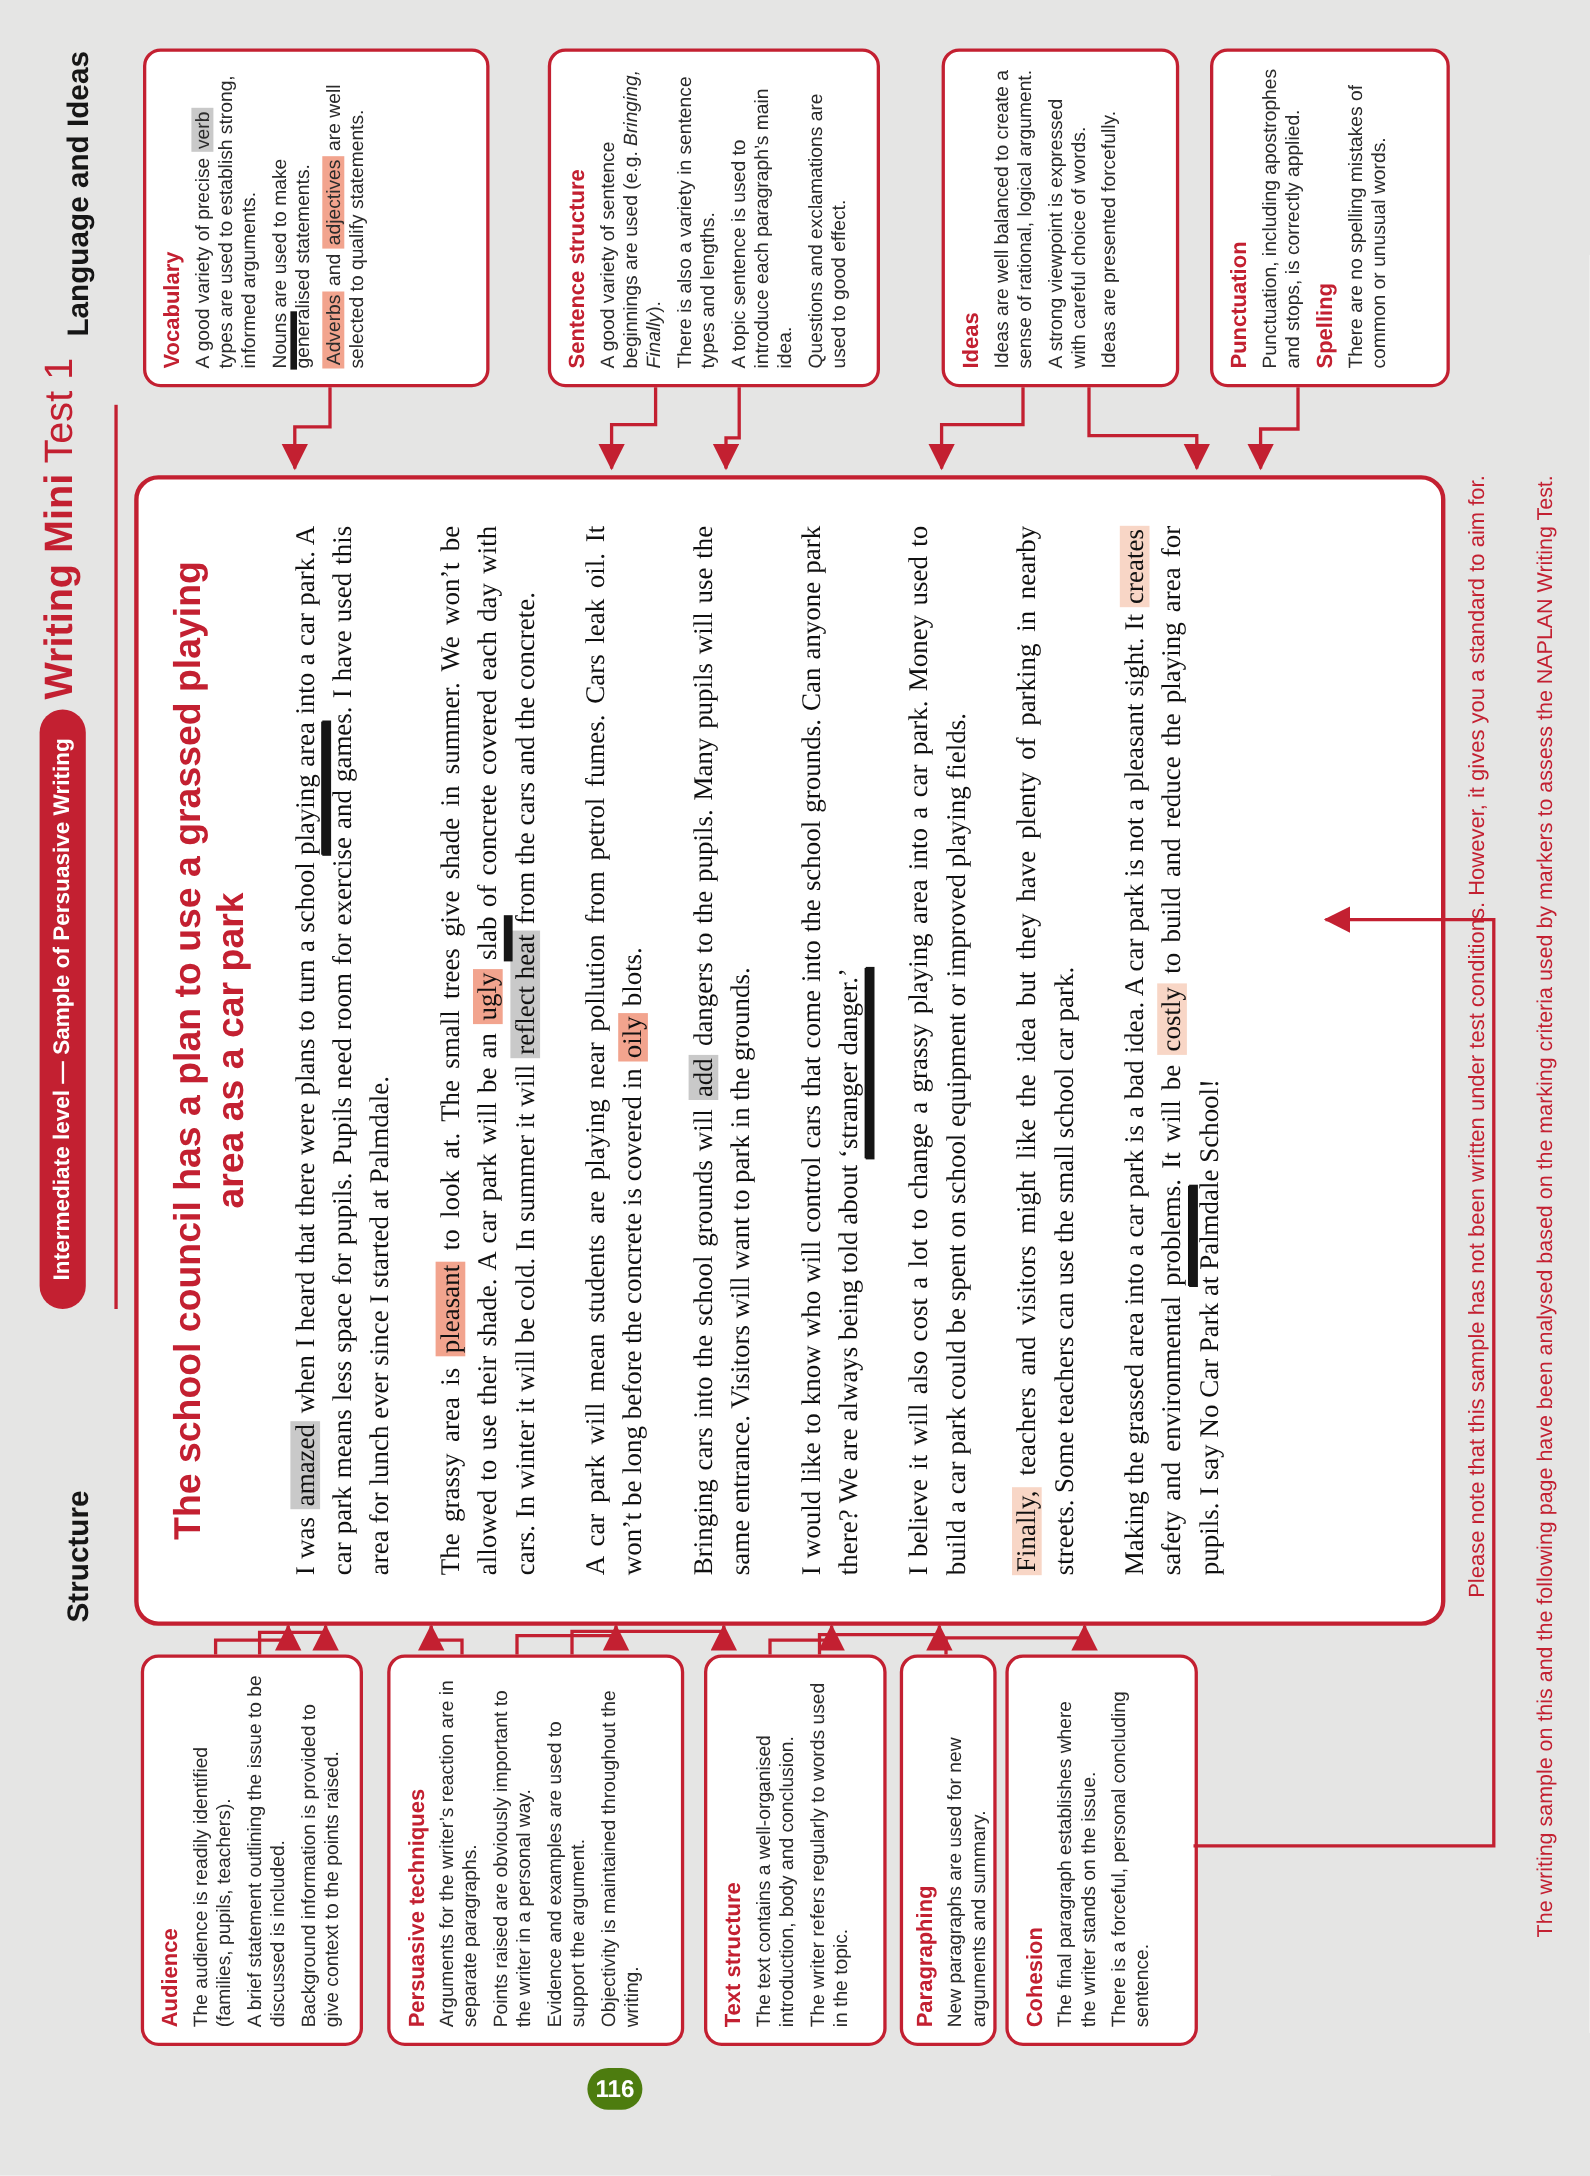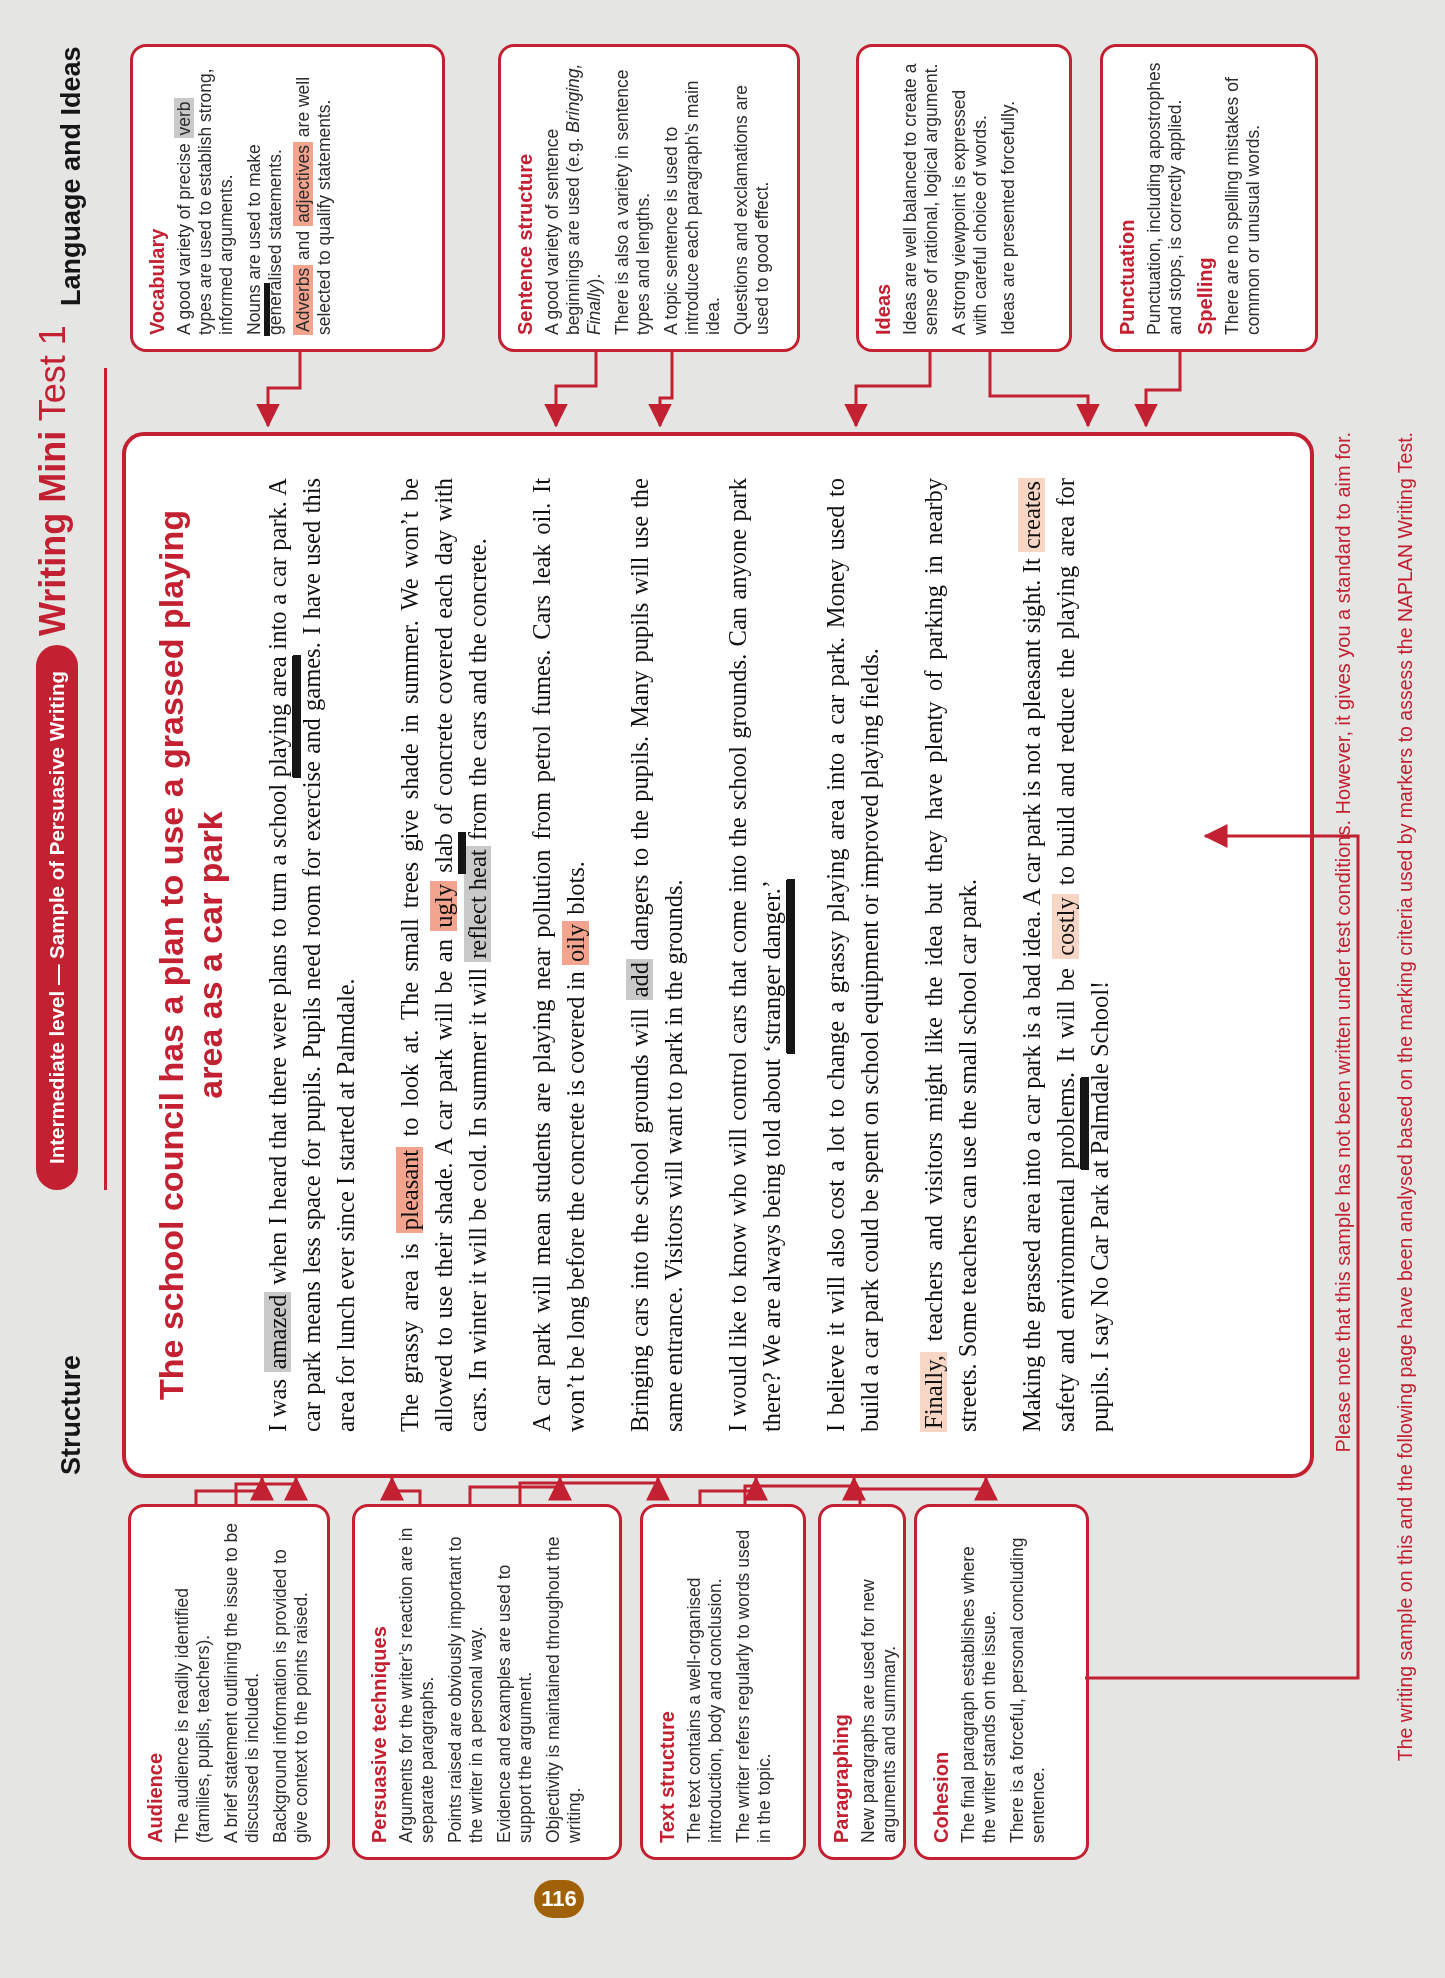--- a/index.html
+++ b/index.html
@@ -52,21 +52,21 @@
   .st-bar{position:relative;}
   .st-bar::after{content:"";position:absolute;left:-1px;right:-1px;bottom:-9px;height:8px;background:#161616;}
   .box .st-bar::after{bottom:-6px;height:6px;}
   .st-italic{font-style:italic;}
 
   
   .footnote1{position:absolute;left:500px;top:1332px;width:1046px;text-align:right;
     color:#c32031;font-size:20px;}
   .footnote2{position:absolute;left:140px;top:1394px;width:1406px;text-align:right;
     color:#c32031;font-size:19.5px;}
-  .page-badge{position:absolute;left:534px;top:1880px;width:50px;height:38px;background:#a16207;
+  .page-badge{position:absolute;left:534px;top:1880px;width:50px;height:38px;background:#4d7c0f;
     border-radius:19px;color:#fff;font-weight:bold;font-size:22px;line-height:38px;text-align:center;z-index:5;}
 
   .connectors{position:absolute;left:0;top:0;pointer-events:none;}
 </style>
 </head>
 <body>
 
 <div class="screenshot">
   <div class="canvas">
 

